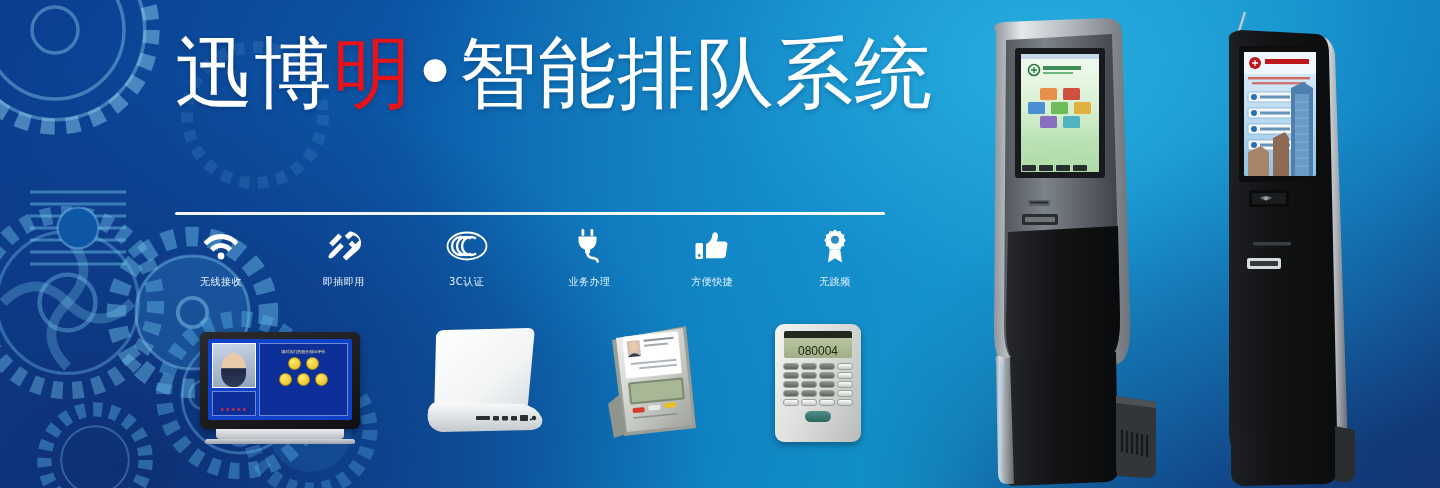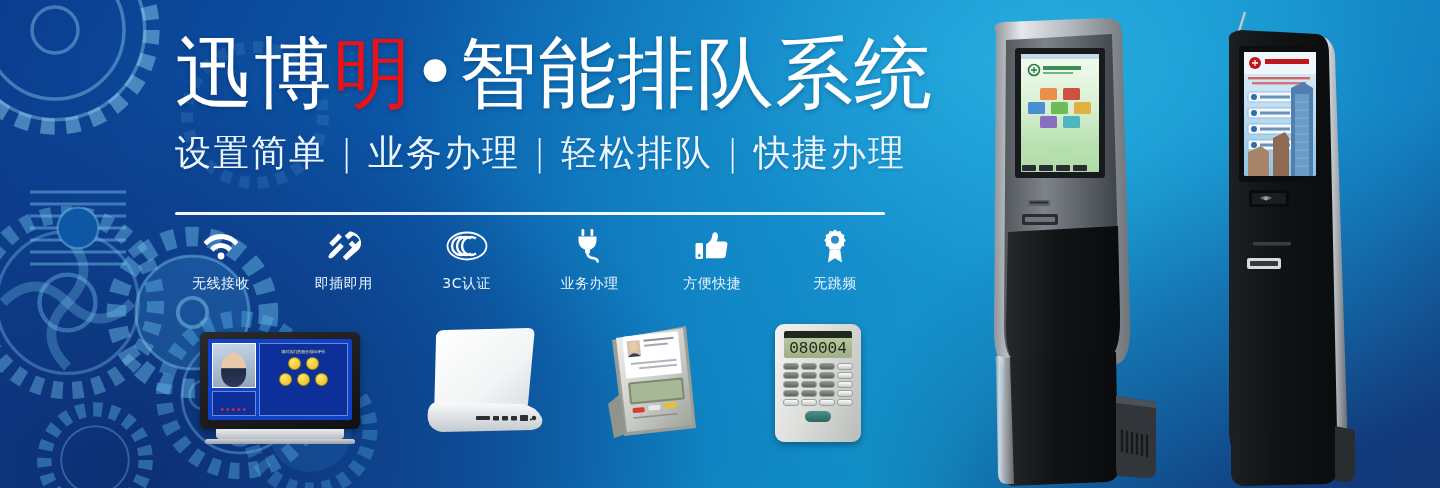--- a/index.html
+++ b/index.html
@@ -45,21 +45,21 @@
   }
 
   
   .features {
     position:absolute; left:178px; top:226px; width:700px;
     display:flex; justify-content:space-between; align-items:flex-start;
   }
   .feature { width:86px; display:flex; flex-direction:column; align-items:center; }
   .feature .ficon { height:40px; display:flex; align-items:center; justify-content:center; }
   .feature .flabel {
-    margin-top:9px; font-size:14px; color:#e9f5ff; white-space:nowrap;
+    margin-top:9px; font-size:10px; color:#e9f5ff; white-space:nowrap;
     letter-spacing:0.5px;
   }
 
   
   .products { position:absolute; left:0; top:318px; width:900px; height:150px; }
   .prod { position:absolute; }
 
   
   .monitor { left:200px; top:14px; width:160px; }
   .mon-bezel {
@@ -119,22 +119,22 @@
     background:linear-gradient(110deg,#f3f4f2 0%,#dcdedb 48%,#b9bcb8 100%);
     box-shadow:0 3px 7px rgba(0,0,0,0.33); padding:7px 7px 6px 7px;
     display:flex; flex-direction:column; align-items:center;
   }
   .kp-lcd {
     width:68px; height:27px; border-radius:2px;
     background:linear-gradient(180deg,#23281f 0%,#23281f 26%,#b9c6a0 26%,#9fae86 100%);
     display:flex; align-items:flex-end; justify-content:center; padding-bottom:1px;
   }
   .kp-digits {
-    font-family:Liberation Mono, monospace;
-    font-size:16px; color:#1d2415; letter-spacing:0px; line-height:1;
+    font-family:Liberation Sans, sans-serif;
+    font-size:12px; color:#1d2415; letter-spacing:0px; line-height:1;
   }
   .kp-keys {
     margin-top:5px; display:grid; grid-template-columns:repeat(4,1fr);
     gap:2.5px 2.5px; width:70px;
   }
   .kp-key {
     height:6.5px; border-radius:3px;
     background:linear-gradient(180deg,#fdfdfd,#c7cac6);
     border:0.5px solid #9aa09a;
   }
@@ -212,21 +212,20 @@
     </svg>
 
     <svg width="150" height="150" style="left:235px;top:355px;" viewBox="0 0 200 200">
       <circle cx="100" cy="100" r="80" fill="none" stroke="rgba(95,185,235,0.30)" stroke-width="20" stroke-dasharray="13 11"></circle>
       <circle cx="100" cy="100" r="56" fill="rgba(60,155,220,0.15)"></circle>
     </svg>
   </div>
 
   <div class="title-wrap">
     <div class="main-title"><span>迅博</span><span class="red">明</span><span class="dot">•</span><span>智能排队系统</span></div>
-    <div class="sub-title">设置简单 | 业务办理 | 轻松排队 | 快捷办理</div>
   </div>
 
   <div class="divider"></div>
 
   <div class="features">
 
     <div class="feature">
       <div class="ficon">
         <svg width="36" height="28" viewBox="0 0 36 28" fill="#ffffff">
           <path d="M18 2C10.6 2 4 5.4 0.6 10.2l3.3 3.4C6.8 9.8 12 7.2 18 7.2s11.2 2.6 14.1 6.4l3.3-3.4C32 5.4 25.4 2 18 2z"></path>

